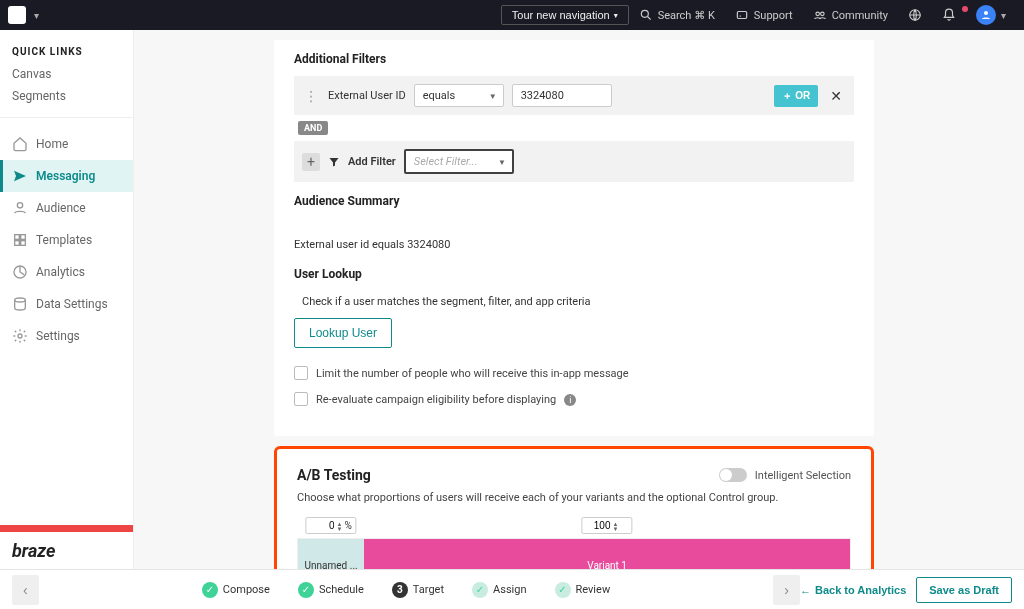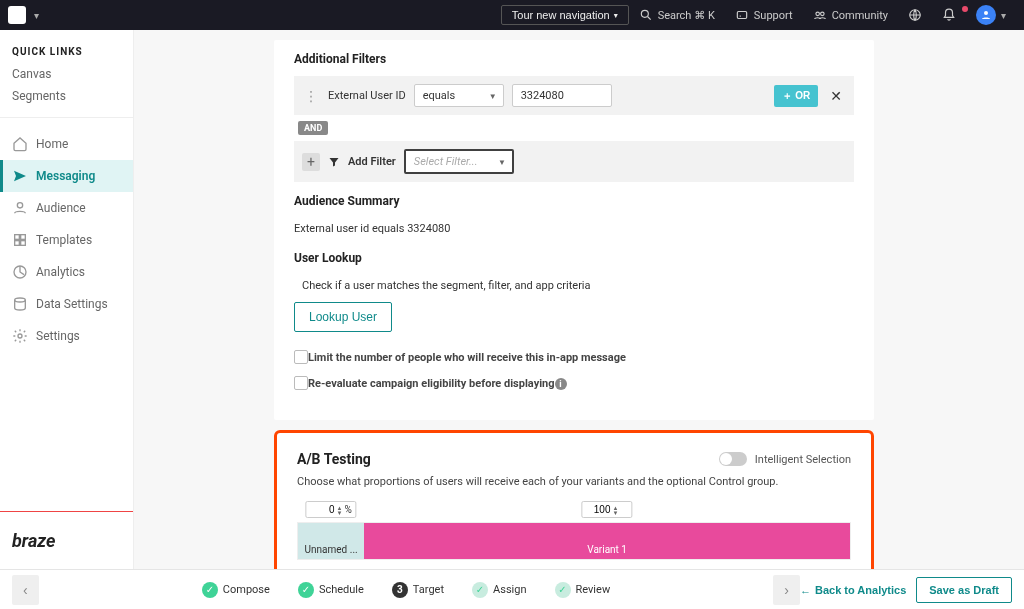--- a/index.html
+++ b/index.html
@@ -23,21 +23,21 @@
 
 
 .sidebar { width: 134px; background: #fff; border-right: 1px solid #eee; display: flex; flex-direction: column; padding-top: 16px; font-size: 12px; }
 .ql-title { font-size: 10px; font-weight: 700; letter-spacing: 1px; color: #222; padding: 0 12px 6px; }
 .ql-item { padding: 4px 12px; color: #666; }
 .ql-item.active { color: #222; font-weight: 600; }
 .ql-divider { border-top: 1px solid #eee; margin: 10px 0; }
 .nav-item { display: flex; align-items: center; gap: 8px; padding: 8px 12px; color: #666; font-size: 12px; }
 .nav-item.active { background: #e0f4f4; color: #0f8a8a; font-weight: 600; border-left: 3px solid #0f8a8a; padding-left: 9px; }
 .nav-icon { width: 16px; height: 16px; flex-shrink: 0; }
-.sidebar-bottom { margin-top: auto; padding: 18px 12px; border-top: 1px solid #ef4444; }
+.sidebar-bottom { margin-top: auto; padding: 8px 12px; border-top: 7px solid #ef4444; }
 .brand { font-size: 18px; font-weight: 700; color: #222; font-style: italic; }
 
 
 .main { flex: 1; overflow-y: auto; background: #f7f7f7; padding: 0 20px 0 10px; position: relative; }
 .card { background: #fff; margin: 10px auto; max-width: 600px; padding: 0 20px 24px; border-radius: 2px; }
 .section-title { font-weight: 700; font-size: 12px; color: #222; padding: 12px 0 10px; }
 
 
 .filter-wrap { background: #f2f2f2; padding: 8px; display: flex; align-items: center; gap: 8px; position: relative; }
 .drag-handle { color: #999; font-size: 14px; padding: 0 2px; cursor: move; }
@@ -46,24 +46,24 @@
 .select::after { content: '▼'; font-size: 8px; color: #666; position: absolute; right: 6px; top: 50%; transform: translateY(-50%); }
 .text-input { background: #fff; border: 1px solid #ccc; padding: 4px 8px; font-size: 11px; color: #333; border-radius: 2px; min-width: 100px; }
 .or-btn { margin-left: auto; background: #46c3d0; color: #fff; border: none; padding: 4px 8px; font-size: 10px; font-weight: 600; border-radius: 2px; display: flex; align-items: center; gap: 3px; }
 .close-x { font-size: 14px; color: #333; padding: 0 4px; cursor: pointer; }
 .and-badge { background: #888; color: #fff; font-size: 9px; font-weight: 700; padding: 2px 6px; border-radius: 2px; display: inline-block; margin: 6px 0 6px 4px; }
 .add-filter-row { background: #f2f2f2; padding: 8px; display: flex; align-items: center; gap: 8px; }
 .plus-box { background: #ddd; color: #666; width: 18px; height: 18px; display: flex; align-items: center; justify-content: center; font-size: 14px; border-radius: 2px; }
 .select-filter { background: #fff; border: 2px solid #404040; padding: 4px 22px 4px 8px; font-size: 11px; color: #aaa; font-style: italic; border-radius: 2px; position: relative; min-width: 110px; }
 .select-filter::after { content: '▼'; font-size: 8px; color: #666; position: absolute; right: 6px; top: 50%; transform: translateY(-50%); }
 
-.summary-text { font-size: 11px; color: #333; padding: 4px 0; }
+.summary-text { font-size: 11px; color: #333; padding: 4px 0; margin-top: 16px; }
 .lookup-desc { font-size: 11px; color: #333; padding: 4px 0 10px; margin-left: 8px; }
 .lookup-btn { border: 1px solid #0f8a8a; background: #fff; color: #0f8a8a; padding: 7px 14px; font-size: 12px; font-weight: 400; border-radius: 2px; }
-.checkbox-row { display: flex; align-items: flex-end; gap: 0; padding: 6px 0; font-size: 11px; color: #444; font-weight: bold; }
+.checkbox-row { display: flex; align-items: flex-end; gap: 8px; padding: 6px 0; font-size: 11px; color: #444; }
 .checkbox { width: 14px; height: 14px; border: 1px solid #bbb; background: #fff; border-radius: 2px; }
 .info-icon { width: 12px; height: 12px; background: #888; color: #fff; border-radius: 50%; font-size: 9px; display: inline-flex; align-items: center; justify-content: center; }
 
 
 .ab-card { background: #fff; margin: 10px auto 20px; max-width: 600px; border: 3px solid #ff4500; border-radius: 6px; padding: 18px 20px 20px; }
 .ab-header { display: flex; align-items: center; justify-content: space-between; }
 .ab-title { font-weight: 700; font-size: 14px; color: #222; }
 .toggle-wrap { display: flex; align-items: center; gap: 8px; font-size: 11px; color: #555; }
 .toggle { width: 28px; height: 14px; background: #ccc; border-radius: 7px; position: relative; }
 .toggle::before { content: ''; position: absolute; left: 1px; top: 1px; width: 12px; height: 12px; background: #fff; border-radius: 50%; }

